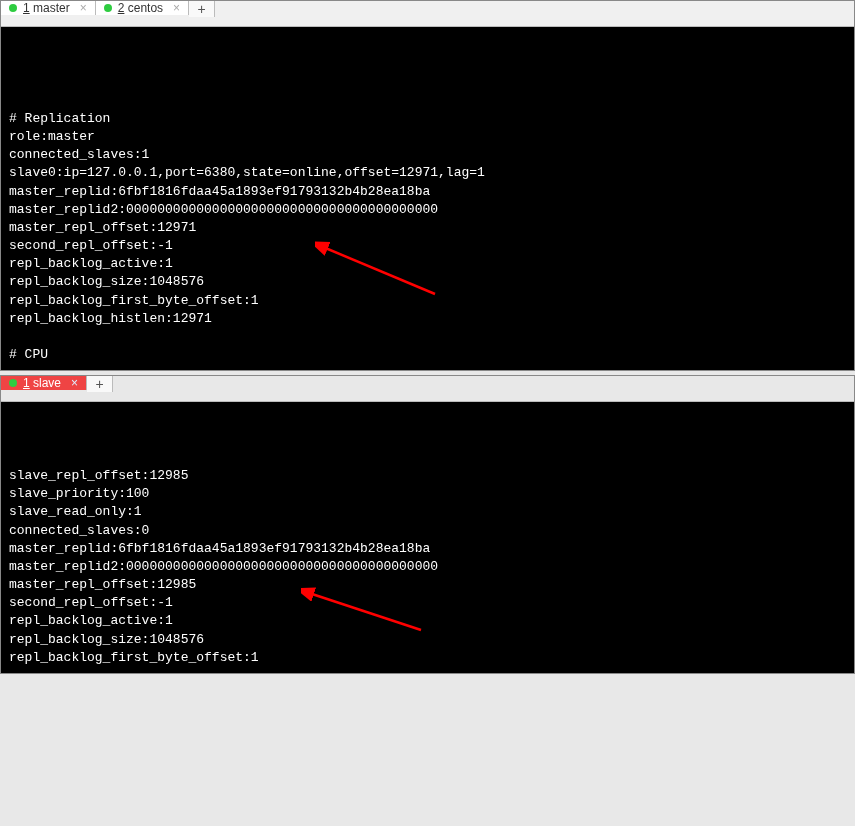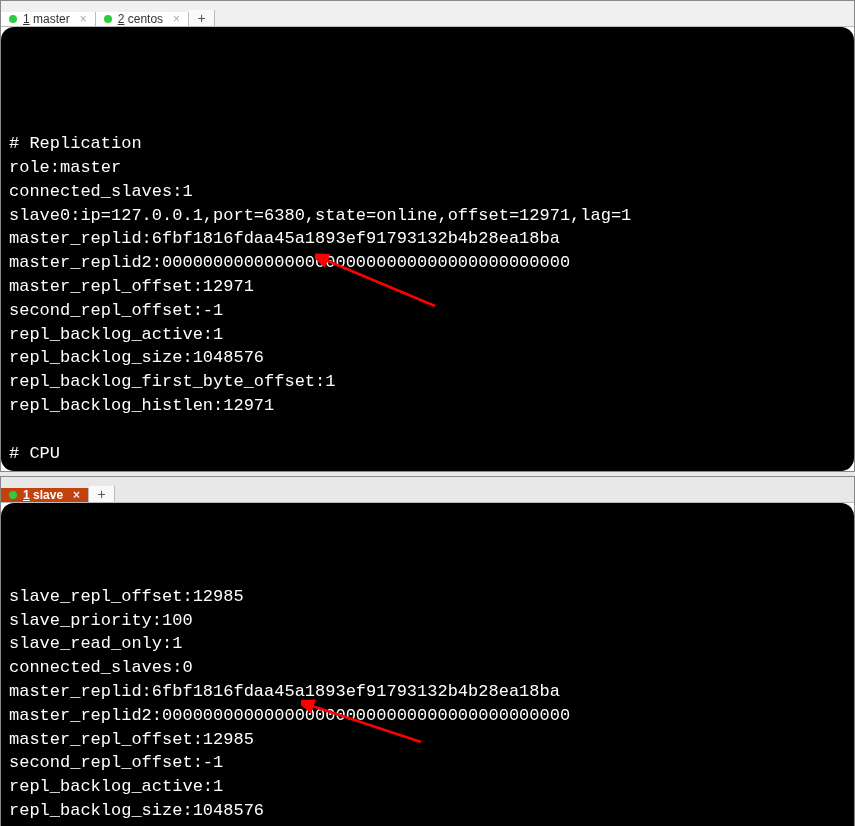--- a/index.html
+++ b/index.html
@@ -11,41 +11,40 @@
   .window {
     border: 1px solid #888;
     background: #fff;
     margin-bottom: 4px;
     position: relative;
   }
   .tabbar {
     background: #f0f0f0;
     display: flex;
     height: 26px;
-    align-items: flex-end;
+    align-items: flex-start;
     border-bottom: 1px solid #bbb;
   }
   .tab {
     display: flex;
     align-items: center;
     padding: 0 8px;
     font-size: 12px;
     color: #333;
     background: #fff;
     border-right: 1px solid #bbb;
     cursor: pointer;
     gap: 6px;
   }
   .tab.active1 {
     background: #fff;
   }
   .tab.activeblue {
-    background: #c2410c;
+    background: #ef4444;
     color: #fff;
-    font-weight: bold;
   }
   .tab .dot {
     width: 8px; height: 8px;
     border-radius: 50%;
     background: #2ecc40;
     display: inline-block;
   }
   .tab .close {
     color: #aaa;
     font-size: 12px;
@@ -60,27 +59,26 @@
     font-size: 14px;
     color: #555;
     border-right: 1px solid #bbb;
     cursor: pointer;
     background: #f9f9f9;
   }
   .terminal {
     background: #000;
     color: #fff;
     font-family: Consolas, "Courier New", monospace;
-    font-size: 17px;
+    font-size: 13px;
     line-height: 1.4;
     padding: 10px 8px 6px 8px;
     white-space: pre;
     position: relative;
     min-height: 200px;
-    border-radius: 13px;
   }
   .u { text-decoration: underline; }
   .arrow {
     position: absolute;
     pointer-events: none;
   }
   .arrow svg { display: block; }
 </style>
 </head>
 <body>

